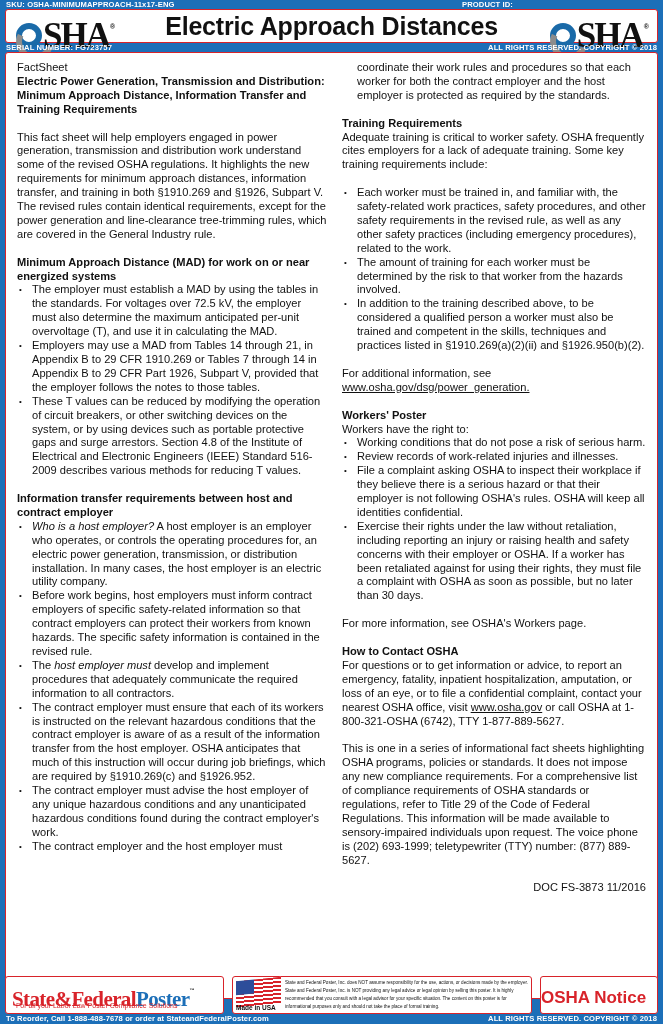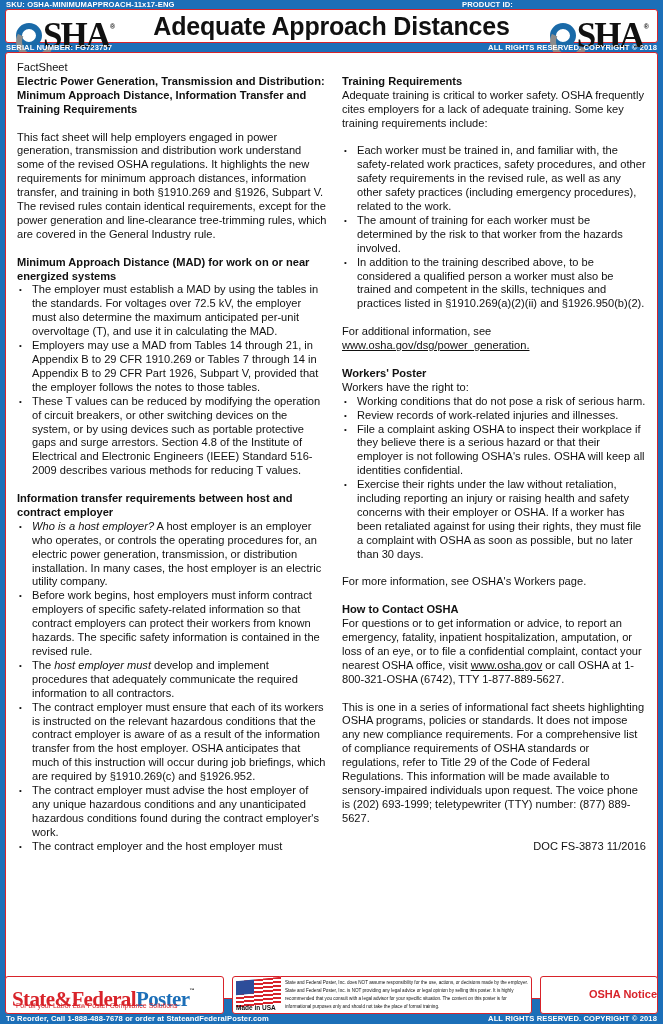--- a/index.html
+++ b/index.html
@@ -150,37 +150,37 @@
     position: absolute; left: 3px; top: 27px;
     font-size: 6.5px; font-weight: bold; color: #111;
     white-space: nowrap;
   }
   .disclaimer-text {
     position: absolute; left: 52px; top: 2px; width: 244px;
     font-size: 4.6px; line-height: 7.9px; color: #111;
   }
   .notice-label {
     position: absolute; left: 0; right: 0; top: 11px;
-    text-align: right;
-    font-weight: bold;
-    font-size: 11px;
+    text-align: left;
+    font-weight: bold;
+    font-size: 17px;
     color: #d8232a;
   }
 </style>
 </head>
 <body>
 
 <div class="meta-line" id="sku">SKU: OSHA-MINIMUMAPPROACH-11x17-ENG</div>
 <div class="meta-line" id="product-id">PRODUCT ID:</div>
 
 <div class="header-box">
   <div class="osha-logo" id="logo-left">
     <span class="o-ring"></span><span>SHA</span><span class="reg">®</span>
   </div>
-  <div class="page-title">Adequate Approach Distances</div>
+  <div class="page-title">Electric Approach Distances</div>
   <div class="osha-logo" id="logo-right">
     <span class="o-ring"></span><span>SHA</span><span class="reg">®</span>
   </div>
 </div>
 
 <div class="meta-line" id="serial">SERIAL NUMBER: FG723757</div>
 <div class="meta-line" id="copyright-top">ALL RIGHTS RESERVED. COPYRIGHT © 2018</div>
 
 <div class="content-box">
 
@@ -202,20 +202,23 @@
       <li><em>Who is a host employer?</em><span> A host employer is an employer who operates, or controls the operating procedures for, an electric power generation, transmission, or distribution installation. In many cases, the host employer is an electric utility company.</span></li>
       <li>Before work begins, host employers must inform contract employers of specific safety-related information so that contract employers can protect their workers from known hazards. The specific safety information is contained in the revised rule.</li>
       <li><span>The </span><em>host employer must</em><span> develop and implement procedures that adequately communicate the required information to all contractors.</span></li>
       <li>The contract employer must ensure that each of its workers is instructed on the relevant hazardous conditions that the contract employer is aware of as a result of the information transfer from the host employer. OSHA anticipates that much of this instruction will occur during job briefings, which are required by §1910.269(c) and §1926.952.</li>
       <li>The contract employer must advise the host employer of any unique hazardous conditions and any unanticipated hazardous conditions found during the contract employer's work.</li>
       <li>The contract employer and the host employer must</li>
     </ul>
   </div>
 
   <div class="col col-right">
+    <ul class="bul cont">
+      <li>coordinate their work rules and procedures so that each worker for both the contract employer and the host employer is protected as required by the standards.</li>
+    </ul>
     <div class="gap"></div>
     <p class="bold">Training Requirements</p>
     <p>Adequate training is critical to worker safety. OSHA frequently cites employers for a lack of adequate training. Some key training requirements include:</p>
     <div class="gap"></div>
     <ul class="bul">
       <li>Each worker must be trained in, and familiar with, the safety-related work practices, safety procedures, and other safety requirements in the revised rule, as well as any other safety practices (including emergency procedures), related to the work.</li>
       <li>The amount of training for each worker must be determined by the risk to that worker from the hazards involved.</li>
       <li>In addition to the training described above, to be considered a qualified person a worker must also be trained and competent in the skills, techniques and practices listed in §1910.269(a)(2)(ii) and §1926.950(b)(2).</li>
     </ul>
     <div class="gap"></div>

